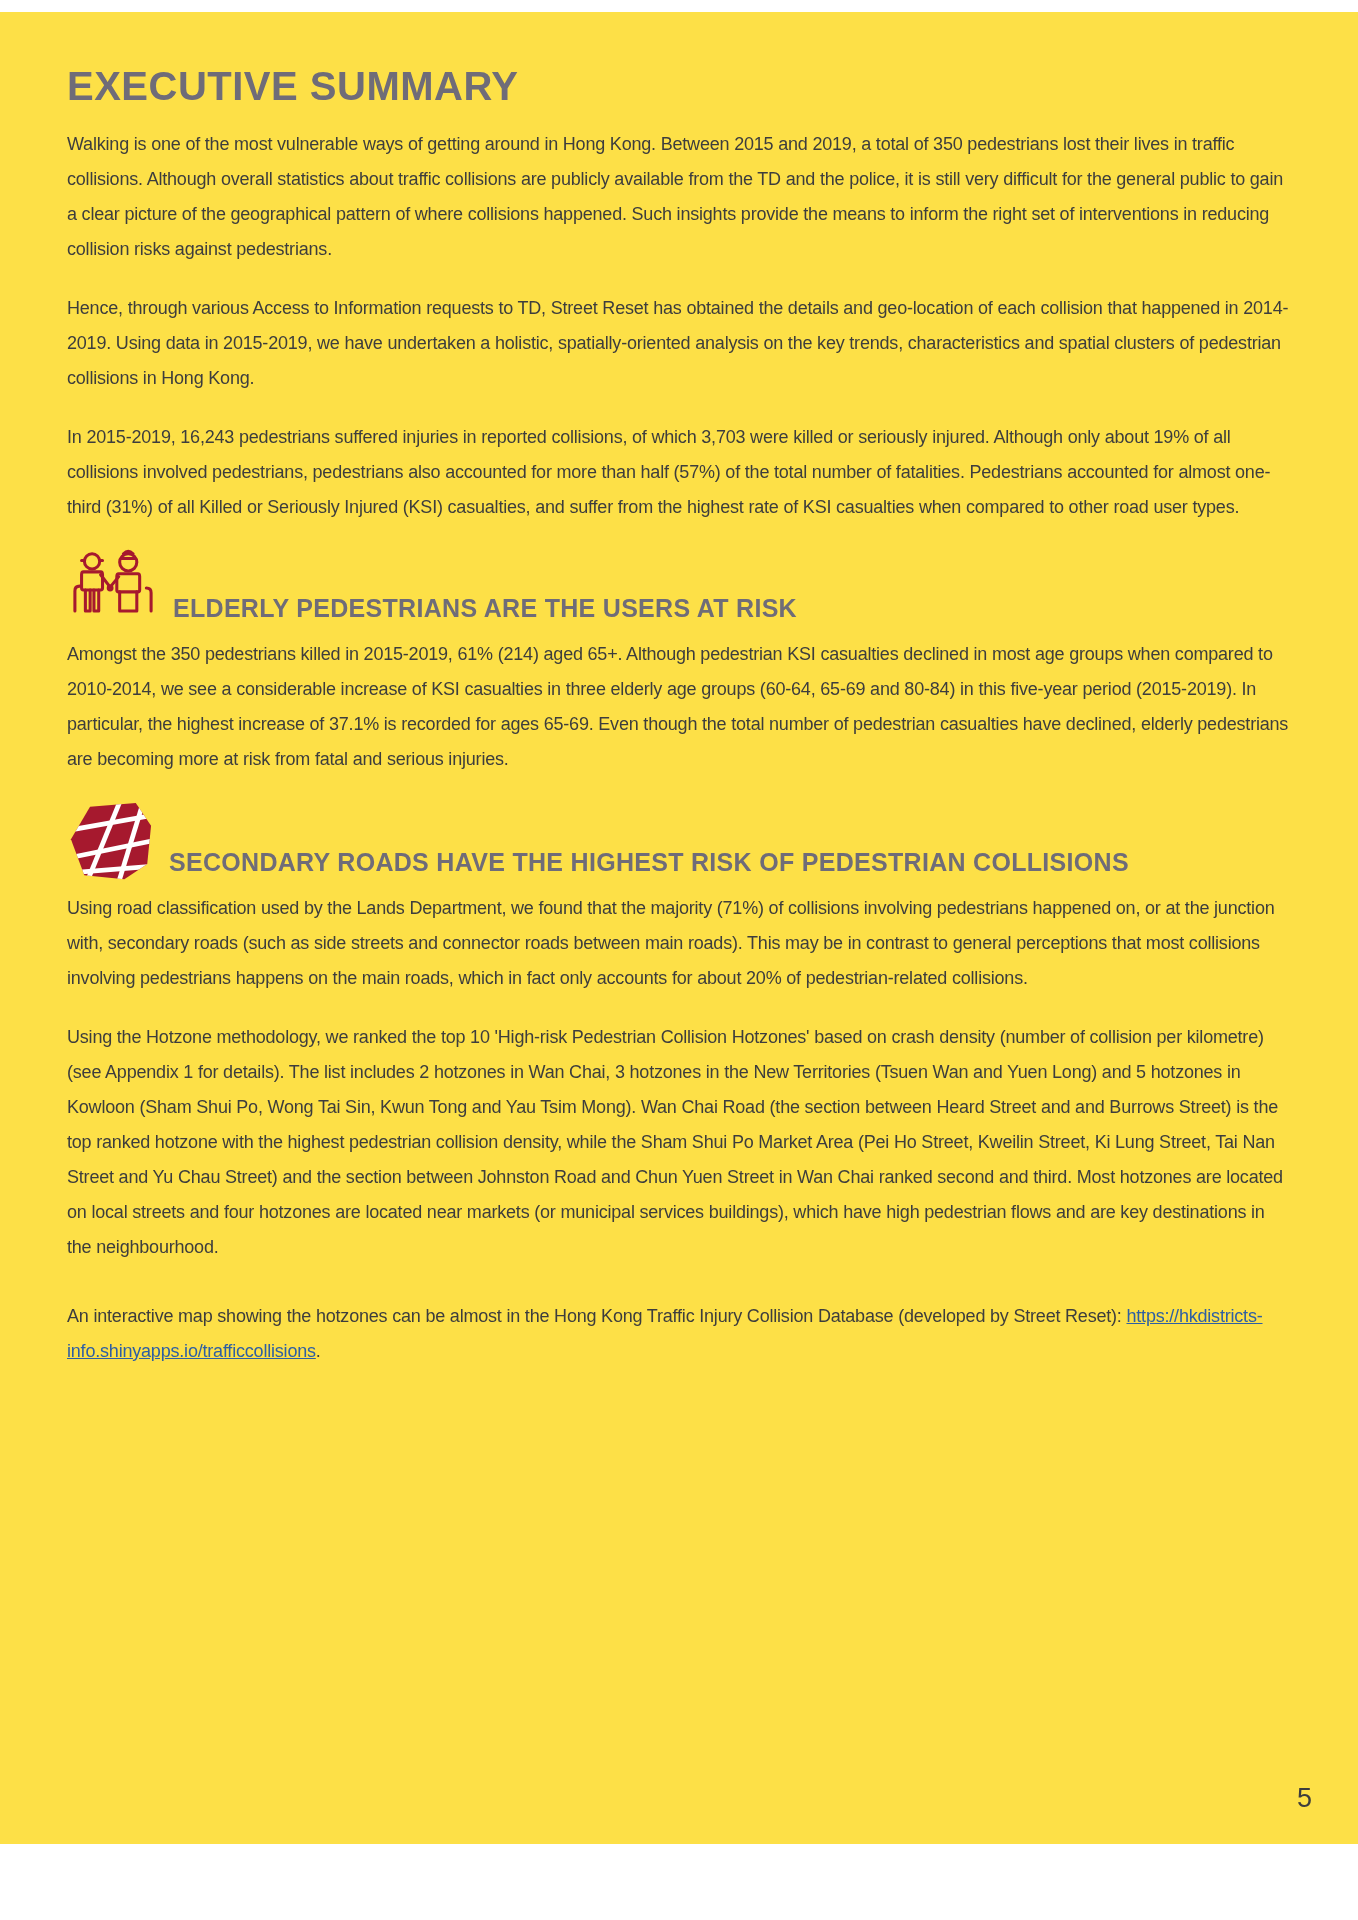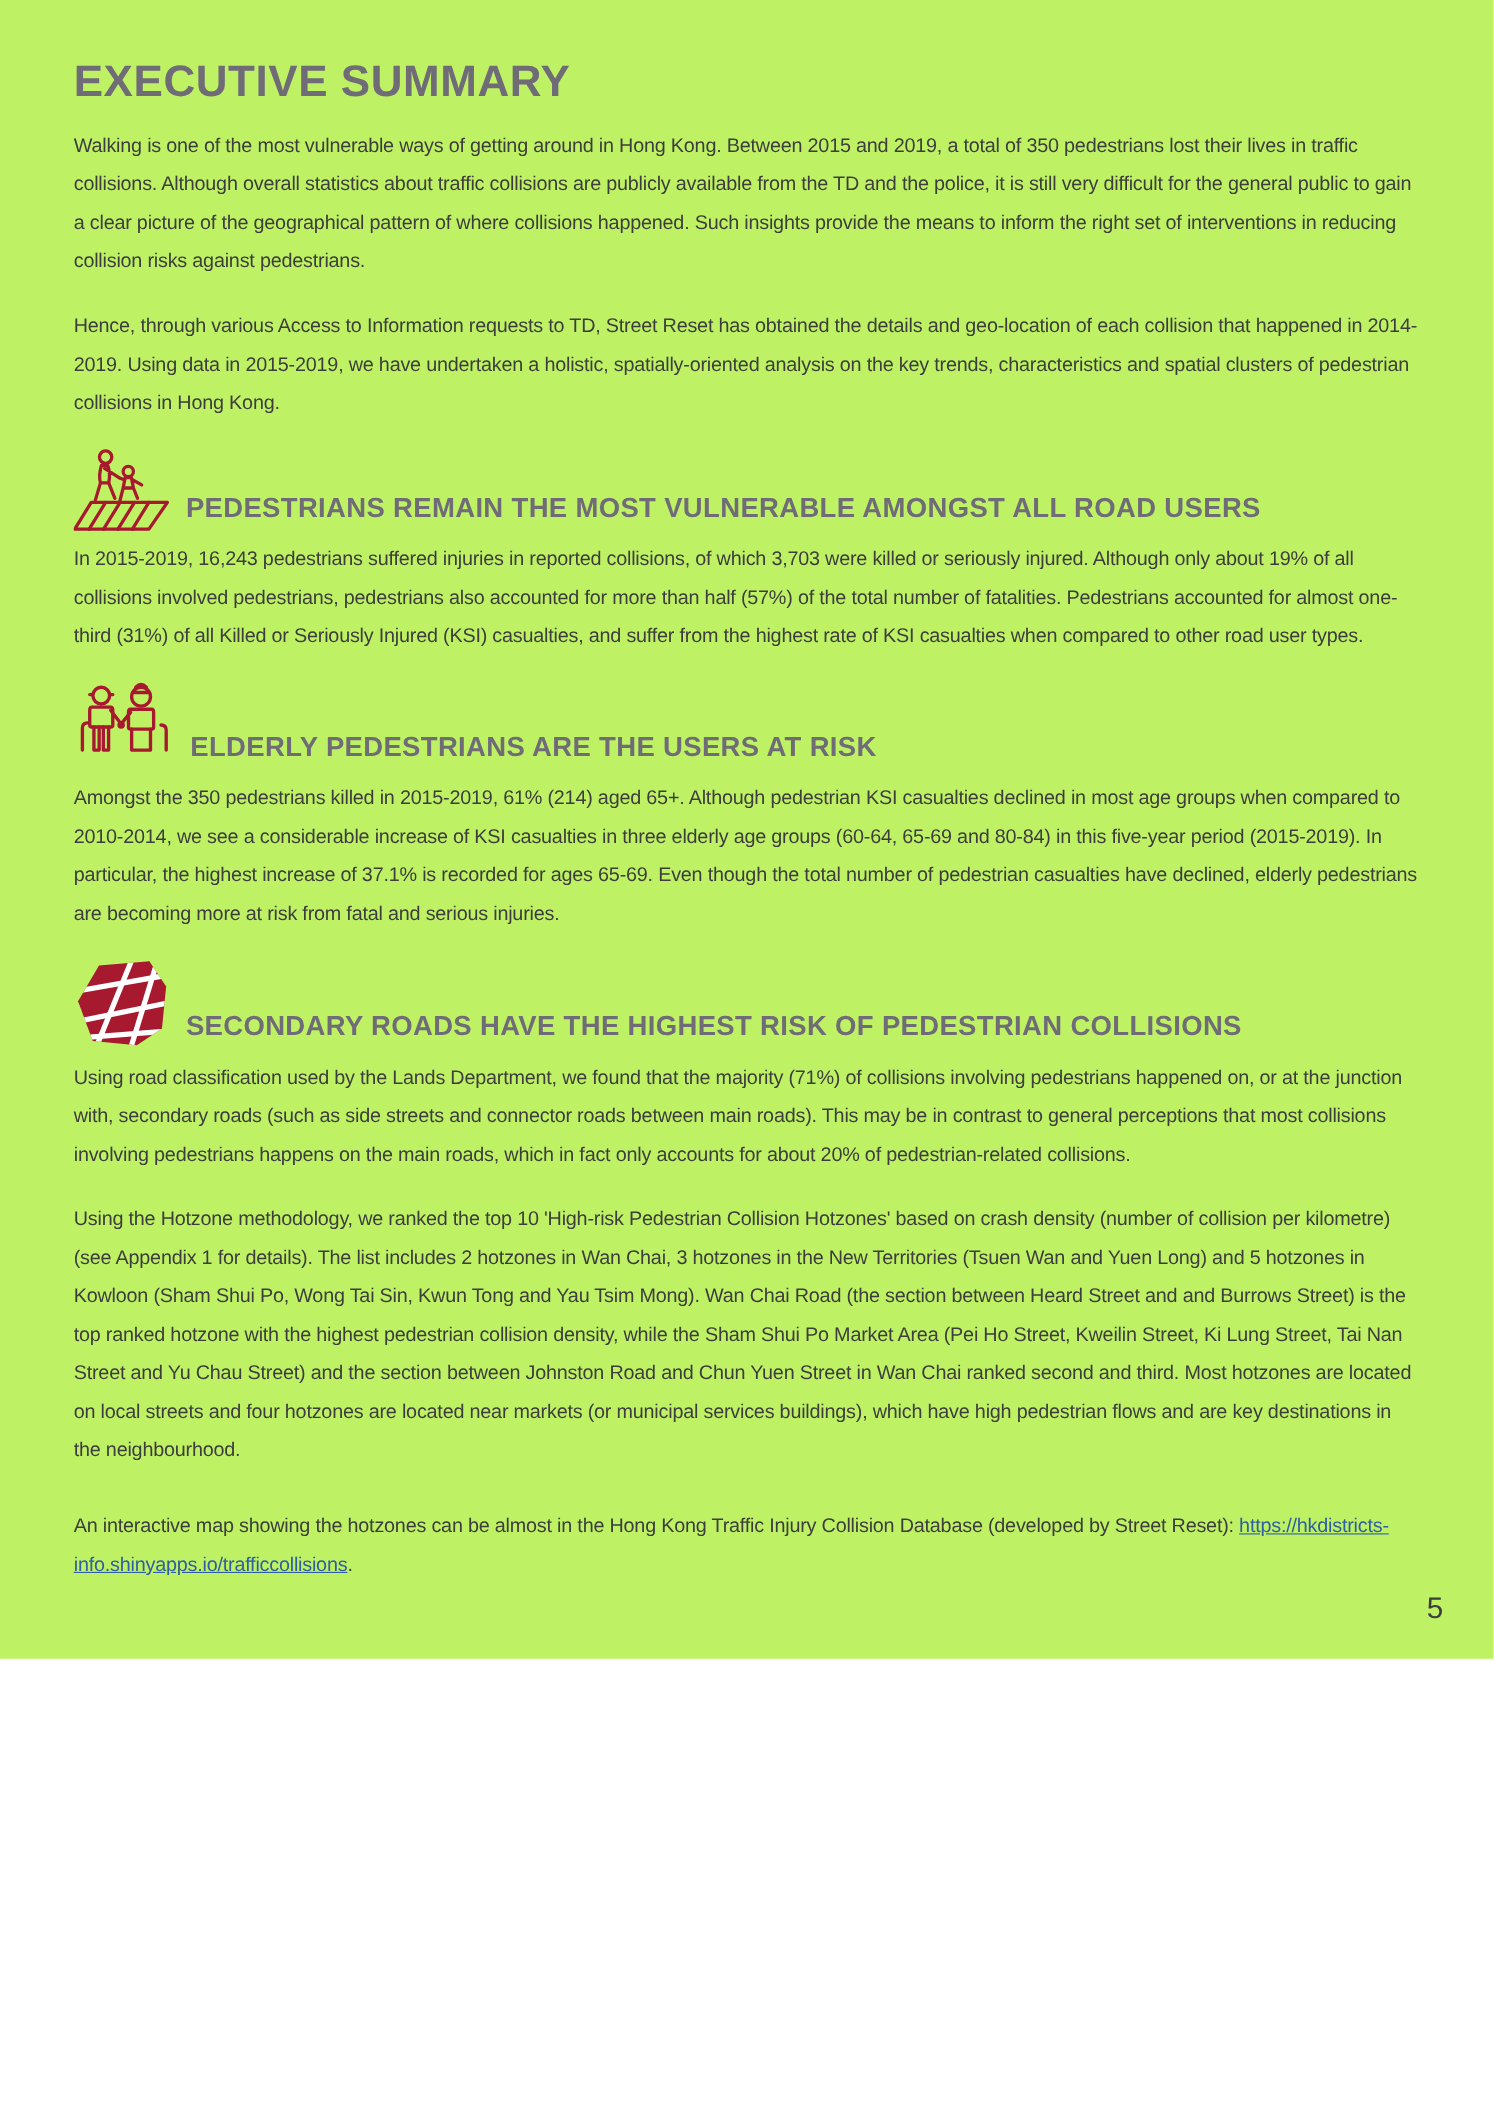--- a/index.html
+++ b/index.html
@@ -10,24 +10,25 @@
   }
   *{margin:0;padding:0;box-sizing:border-box;}
   html,body{background:#ffffff;}
   body{
     width:1358px;height:1920px;
     font-family:"Liberation Sans","DejaVu Sans",sans-serif;
     color:var(--body-text);
   }
   .page{
     position:relative;
-    width:1358px;height:1508px;
+    width:1358px;height:1832px;
     padding:52px 67px 0 67px;
     overflow:hidden;
-    background:#bef264;
+    background:#fde047;
+    margin-top:12px;
   }
   h1.page-title{
     font-size:40px;
     font-weight:bold;
     color:var(--heading-gray);
     letter-spacing:.5px;
     margin-bottom:18px;
   }
   p.body{
     font-size:18px;
@@ -83,38 +84,20 @@
 <body>
 
 <div class="page">
 
   <h1 class="page-title">EXECUTIVE SUMMARY</h1>
 
   <p class="body">Walking is one of the most vulnerable ways of getting around in Hong Kong. Between 2015 and 2019, a total of 350 pedestrians lost their lives in traffic collisions. Although overall statistics about traffic collisions are publicly available from the TD and the police, it is still very difficult for the general public to gain a clear picture of the geographical pattern of where collisions happened. Such insights provide the means to inform the right set of interventions in reducing collision risks against pedestrians.</p>
   <p class="body">Hence, through various Access to Information requests to TD, Street Reset has obtained the details and geo-location of each collision that happened in 2014-2019. Using data in 2015-2019, we have undertaken a holistic, spatially-oriented analysis on the key trends, characteristics and spatial clusters of pedestrian collisions in Hong Kong.</p>
 
   <section class="report-section">
-    <div class="sec-head">
-      <span class="icon">
-        <svg viewBox="0 0 94 80" width="88" height="75">
-          <g class="stroke">
-            <polygon points="17,52 91,52 73,78 1,78"></polygon>
-            <line x1="31" y1="52" x2="15" y2="78"></line>
-            <line x1="45" y1="52" x2="29" y2="78"></line>
-            <line x1="59" y1="52" x2="43" y2="78"></line>
-            <line x1="73" y1="52" x2="57" y2="78"></line>
-            <circle cx="31" cy="8" r="6"></circle>
-            <path d="M27,16 L33,16 M27,16 Q24,26 26,33 M33,16 Q36,24 34,33 M26,33 L34,33 M26,33 L21,50 M34,33 L40,48 M30,19 L44,28"></path>
-            <circle cx="53" cy="22" r="5"></circle>
-            <path d="M50,28 L56,28 M50,28 L48,38 M56,28 L58,38 M48,38 L58,38 M48,38 L45,50 M58,38 L62,48 M49,30 L44,28 M57,30 L66,35"></path>
-          </g>
-        </svg>
-      </span>
-      <h2>PEDESTRIANS REMAIN THE MOST VULNERABLE AMONGST ALL ROAD USERS</h2>
-    </div>
     <p class="body">In 2015-2019, 16,243 pedestrians suffered injuries in reported collisions, of which 3,703 were killed or seriously injured. Although only about 19% of all collisions involved pedestrians, pedestrians also accounted for more than half (57%) of the total number of fatalities. Pedestrians accounted for almost one-third (31%) of all Killed or Seriously Injured (KSI) casualties, and suffer from the highest rate of KSI casualties when compared to other road user types.</p>
   </section>
 
   <section class="report-section">
     <div class="sec-head">
       <span class="icon">
         <svg viewBox="0 0 96 84" width="92" height="80">
           <g class="stroke">
 
             <circle cx="26" cy="13" r="8"></circle>

